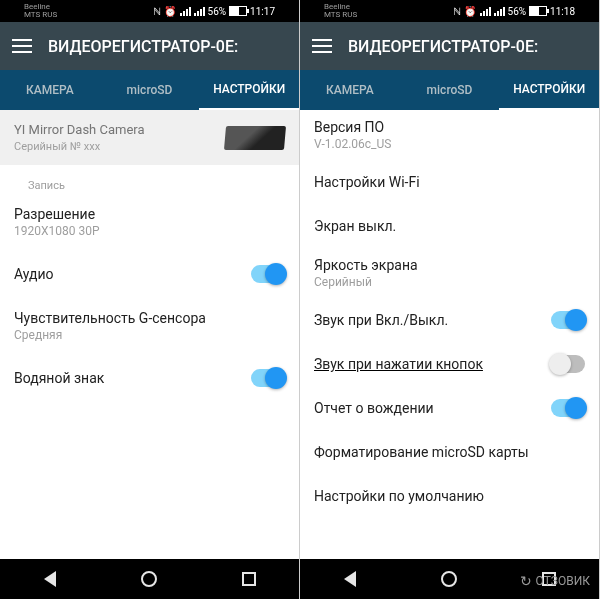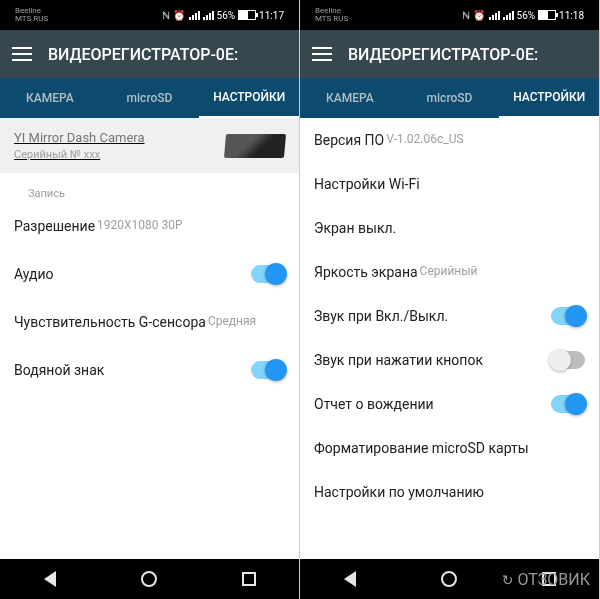--- a/index.html
+++ b/index.html
@@ -1,50 +1,50 @@
 <!DOCTYPE html>
 <html><head>
 <meta charset="utf-8">
 <style>
   * { margin: 0; padding: 0; box-sizing: border-box; font-family: Roboto, Arial, sans-serif; }
   body { background: #fff; width: 600px; height: 599px; display: flex; position: relative; }
   .phone { width: 300px; height: 599px; display: flex; flex-direction: column; background: #fff; border-right: 1px solid #ccc; }
   .phone:last-child { border-right: none; }
-  .status-bar { background: #000; color: #9e9e9e; height: 30px; display: flex; align-items: center; padding: 0 15px; font-size: 9px; justify-content: space-between; }
+  .status-bar { background: #000; color: #9e9e9e; height: 22px; display: flex; align-items: center; padding: 0 24px; font-size: 9px; justify-content: space-between; }
   .status-left { display: flex; flex-direction: column; line-height: 1; font-size: 8px; }
   .status-right { display: flex; align-items: center; gap: 3px; color: #fff; font-size: 10px; }
   .header { background: #37474f; color: #fff; height: 48px; display: flex; align-items: center; padding: 0 12px; gap: 16px; }
   .hamburger { width: 20px; height: 14px; display: flex; flex-direction: column; justify-content: space-between; }
   .hamburger span { height: 2px; background: #fff; }
   .header-title { font-size: 16px; font-weight: 500; flex: 1; white-space: nowrap; overflow: hidden; }
   .tabs { background: #0c4a6e; display: flex; height: 40px; }
   .tab { flex: 1; color: #b0bec5; font-size: 12px; display: flex; align-items: center; justify-content: center; text-align: center; font-weight: 500; }
   .tab.active { color: #fff; border-bottom: 2px solid #fff; }
   .content { flex: 1; overflow: hidden; background: #fff; }
-  .device-card { background: #f0f0f0; padding: 12px 14px; display: flex; align-items: center; justify-content: space-between; text-decoration: underline; }
+  .device-card { background: #f0f0f0; padding: 12px 14px; display: flex; align-items: center; justify-content: space-between; }
   .device-info { display: flex; flex-direction: column; gap: 3px; }
   .device-name { color: #757575; font-size: 13px; }
   .device-serial { color: #9e9e9e; font-size: 11px; }
   .device-img { width: 60px; height: 24px; background: linear-gradient(135deg, #555 40%, #222 60%); border-radius: 2px; transform: skewX(-5deg); }
   .section-label { color: #9e9e9e; font-size: 11px; padding: 14px 28px 2px; }
   .row { padding: 12px 14px; display: flex; align-items: center; justify-content: space-between; min-height: 48px; }
-  .row-text { display: flex; flex-direction: row; gap: 2px; }
+  .row-text { display: flex; flex-direction: column; gap: 2px; }
   .row-title { color: #212121; font-size: 14px; }
   .row-sub { color: #9e9e9e; font-size: 12px; }
   .toggle { width: 34px; height: 18px; border-radius: 10px; position: relative; }
   .toggle.on { background: #81d4fa; }
   .toggle.on::after { content: ""; position: absolute; right: -2px; top: -2px; width: 22px; height: 22px; background: #2196f3; border-radius: 50%; box-shadow: 0 1px 3px rgba(0,0,0,.3); }
   .toggle.off { background: #bdbdbd; }
   .toggle.off::after { content: ""; position: absolute; left: -2px; top: -2px; width: 22px; height: 22px; background: #eee; border-radius: 50%; box-shadow: 0 1px 3px rgba(0,0,0,.3); }
   .navbar { background: #000; height: 40px; display: flex; align-items: center; justify-content: space-around; }
   .nav-btn { width: 20px; height: 20px; display: flex; align-items: center; justify-content: center; }
   .nav-tri { width: 0; height: 0; border-top: 8px solid transparent; border-bottom: 8px solid transparent; border-right: 12px solid #fff; opacity: .9; }
   .nav-circ { width: 16px; height: 16px; border: 2px solid #fff; border-radius: 50%; opacity: .9; }
   .nav-sq { width: 14px; height: 14px; border: 2px solid #fff; opacity: .9; }
-  .watermark { position: absolute; bottom: 10px; right: 10px; color: #999; font-size: 16px; display: flex; align-items: center; gap: 4px; pointer-events: none; }
+  .watermark { position: absolute; bottom: 10px; right: 10px; color: #999; font-size: 12px; display: flex; align-items: center; gap: 4px; pointer-events: none; }
   .watermark::before { content: "↻"; font-size: 14px; }
   .sig { display:inline-flex; align-items:flex-end; gap:1px; height:10px;}
   .sig span{ width:2px; background:#fff;}
   .sig span:nth-child(1){height:3px}.sig span:nth-child(2){height:5px}.sig span:nth-child(3){height:7px}.sig span:nth-child(4){height:9px}
   .batt{ width:18px; height:10px; border:1px solid #fff; position:relative;}
   .batt::after{content:"";position:absolute;right:-3px;top:2px;width:2px;height:4px;background:#fff;}
   .batt i{display:block;height:100%;width:56%;background:#fff;}
 </style>
 </head>
 <body>
@@ -203,21 +203,21 @@
             <div class="row-title">Яркость экрана</div>
             <div class="row-sub">Серийный</div>
           </div>
         </div>
         <div class="row" style="min-height: 44px; padding: 9px 14px;">
           <div class="row-text">
             <div class="row-title">Звук при Вкл./Выкл.</div>
           </div>
           <div class="toggle on"></div>
         </div>
-        <div class="row" style="min-height: 44px; padding: 9px 14px;">
+        <div class="row" style="min-height: 44px; padding: 9px 14px; text-decoration: underline;">
           <div class="row-text">
             <div class="row-title">Звук при нажатии кнопок</div>
           </div>
           <div class="toggle off"></div>
         </div>
         <div class="row" style="min-height: 44px; padding: 9px 14px;">
           <div class="row-text">
             <div class="row-title">Отчет о вождении</div>
           </div>
           <div class="toggle on"></div>

